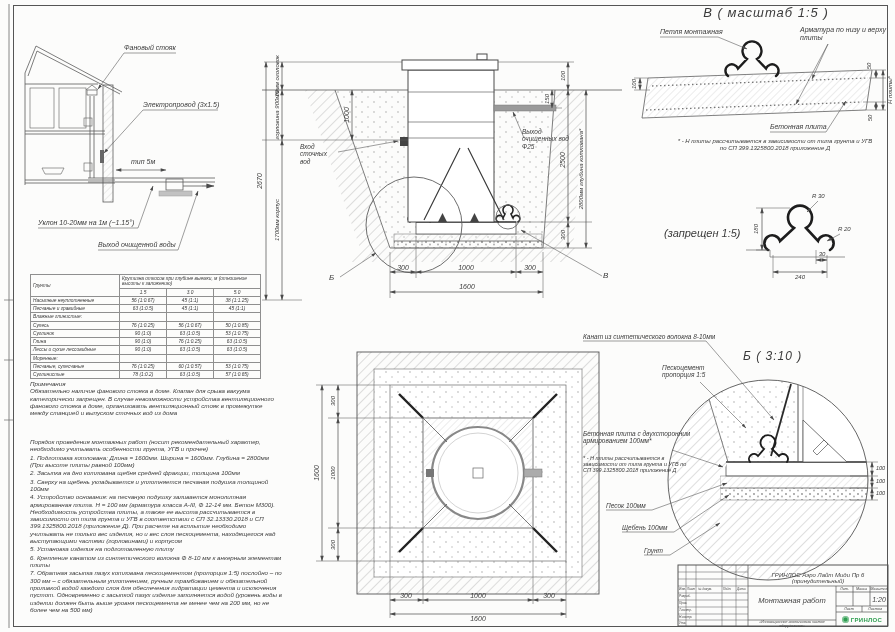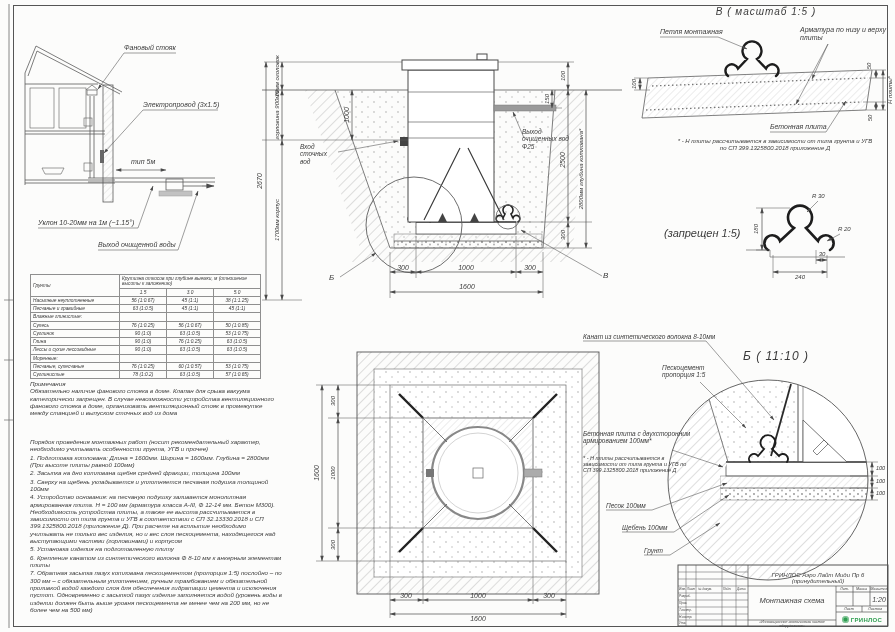--- a/index.html
+++ b/index.html
@@ -5,21 +5,21 @@
   html,body{margin:0;padding:0;background:#e8e8e8;}
   #sheet{position:relative;width:895px;height:632px;background:#fcfcfb;overflow:hidden;
          font-family:"Liberation Sans",sans-serif;}
   svg{position:absolute;left:0;top:0;z-index:1;}
   .lbl{position:absolute;font:italic 7px/1.12 "Liberation Sans",sans-serif;color:#3b3b3b;
        white-space:nowrap;z-index:3;}
   .wrap{white-space:normal;}
   .tc{text-align:center;}
   .ctr{transform:translateX(-50%);}
   .rot{transform:translate(-50%,-50%) rotate(-90deg);}.s55{font-size:5.5px}.s6{font-size:6px}.s65{font-size:6.5px}
-  .s8{font-size:8px}.s11{font-size:11px}.s12{font-size:12px}.s13{font-size:10px}
+  .s8{font-size:8px}.s11{font-size:11px}.s12{font-size:12px}.s13{font-size:13px}
   #soils{position:absolute;left:30px;top:274px;z-index:3;border-collapse:collapse;}
   #soils td,#soils th{border:0.6px solid #8f8f8f;font:italic 4.8px/1.1 "Liberation Sans",sans-serif;
        color:#3b3b3b;padding:1px 2px;font-weight:normal;text-align:left;vertical-align:middle;}
   #soils td.v{text-align:center;width:42px;}
   #notes{position:absolute;left:30px;top:380px;width:244px;z-index:3;
        font:italic 6.2px/1.18 "Liberation Sans",sans-serif;color:#3b3b3b;}
   #steps{position:absolute;left:30px;top:438px;width:252px;z-index:3;
        font:italic 6.2px/1.18 "Liberation Sans",sans-serif;color:#3b3b3b;}
   #steps div{margin:0 0 1px 0;}
   .tbcell{position:absolute;z-index:3;font:italic 3.8px/1 "Liberation Sans",sans-serif;color:#444;}
@@ -397,21 +397,21 @@
 <div class="lbl rot s6" style="left:890px;top:90px">Н плиты*</div>
 <div class="lbl s6 wrap tc" style="left:675px;top:138px;width:200px">* - Н плиты рассчитывается в зависимости от типа грунта и УГВ по СП 399.1325800.2018 приложение Д</div>
 
 <div class="lbl s11" style="left:664px;top:227px">(запрещен 1:5)</div>
 <div class="lbl s6" style="left:812px;top:193px">R 30</div>
 <div class="lbl s6" style="left:838px;top:226px">R 20</div>
 <div class="lbl rot s6" style="left:756px;top:229px">180</div>
 <div class="lbl s6 ctr" style="left:822px;top:251px">30</div>
 <div class="lbl s6 ctr" style="left:800px;top:274px">240</div>
 
-<div class="lbl s12" style="left:743px;top:350px;letter-spacing:1px">Б ( 11:10 )</div>
+<div class="lbl s12" style="left:743px;top:350px;letter-spacing:1px">Б ( 3:10 )</div>
 <div class="lbl s65" style="left:583px;top:333px">Канат из синтетического волокна 8-10мм</div>
 <div class="lbl s65 wrap" style="left:662px;top:364px;width:64px">Пескоцемент пропорция 1:5</div>
 <div class="lbl s65 wrap" style="left:583px;top:430px;width:112px">Бетонная плита с двухсторонним армированием 100мм*</div>
 <div class="lbl s55 wrap" style="left:583px;top:455px;width:104px">* - Н плиты рассчитывается в зависимости от типа грунта и УГВ по СП 399.1325800.2018 приложение Д</div>
 <div class="lbl s65" style="left:606px;top:502px">Песок 100мм</div>
 <div class="lbl s65" style="left:622px;top:524px">Щебень 100мм</div>
 <div class="lbl s65" style="left:644px;top:547px">Грунт</div>
 <div class="lbl s55" style="left:876px;top:465px">100</div>
 <div class="lbl s55" style="left:876px;top:478px">100</div>
 <div class="lbl s55" style="left:876px;top:490px">100</div>
@@ -500,21 +500,21 @@
   <div>1. Подготовка котлована: Длина = 1600мм. Ширина = 1600мм. Глубина = 2800мм (При высоте плиты равной 100мм)</div>
   <div>2. Засыпка на дно котлована щебня средней фракции, толщина 100мм</div>
   <div>3. Сверху на щебень укладывается и уплотняется песчаная подушка толщиной 100мм</div>
   <div>4. Устройство основания: на песчаную подушку заливается монолитная армированная плита. Н = 100 мм (арматура класса А-III, Ф 12-14 мм. Бетон М300). Необходимость устройства плиты, а также ее высота рассчитывается в зависимости от типа грунта и УГВ в соответствии с СП 32.13330.2018 и СП 399.1325800.2018 (приложение Д). При расчете на всплытие необходимо учитывать не только вес изделия, но и вес слоя пескоцемента, находящегося над выступающими частями (горловинами) и корпусом</div>
   <div>5. Установка изделия на подготовленную плиту</div>
   <div>6. Крепление канатом из синтетического волокна Ф 8-10 мм к анкерным элементам плиты</div>
   <div>7. Обратная засыпка пазух котлована пескоцементом (пропорция 1:5) послойно – по 300 мм – с обязательным уплотнением, ручным трамбованием и обязательной проливкой водой каждого слоя для обеспечения гидратации цемента и исключения пустот. Одновременно с засыпкой пазух изделие заполняется водой (уровень воды в изделии должен быть выше уровня пескоцемента не менее чем на 200 мм, но не более чем на 500 мм)</div>
 </div>
 
 <div class="tbcell tc" style="left:750px;top:572px;width:136px;font-size:6px;font-style:italic">ГРИНЛОС Аэро Лайт Миди Пр 6 (принудительный)</div>
-<div class="tbcell tc" style="left:750px;top:597px;width:84px;font-size:7.5px;font-style:italic">Монтажная схема</div>
+<div class="tbcell tc" style="left:750px;top:597px;width:84px;font-size:7.5px;font-style:italic">Монтажная работ</div>
 <div class="tbcell tc" style="left:870px;top:596px;width:18px;font-size:7px">1:20</div>
 <div class="tbcell tc" style="left:836px;top:587.5px;width:17px">Лит.</div>
 <div class="tbcell tc" style="left:853px;top:587.5px;width:17px">Масса</div>
 <div class="tbcell tc" style="left:870px;top:587.5px;width:18px">Масштаб</div>
 <div class="tbcell tc" style="left:836px;top:607.5px;width:26px">Лист</div>
 <div class="tbcell tc" style="left:862px;top:607.5px;width:26px">Листов</div>
 <div class="tbcell" style="left:679px;top:587.5px;font-size:3.2px">Изм.</div>
 <div class="tbcell" style="left:687px;top:587.5px;font-size:3.2px">Лист</div>
 <div class="tbcell" style="left:698px;top:587.5px;font-size:3.2px">№ докум.</div>
 <div class="tbcell" style="left:723px;top:587.5px;font-size:3.2px">Подп.</div>

